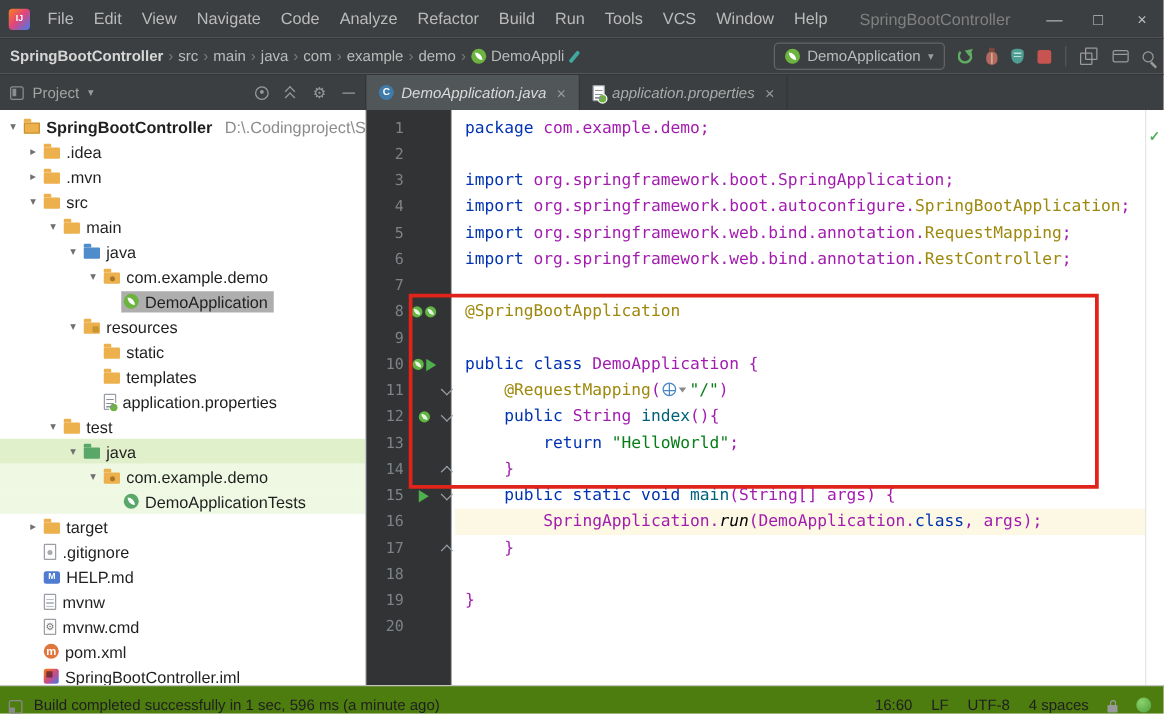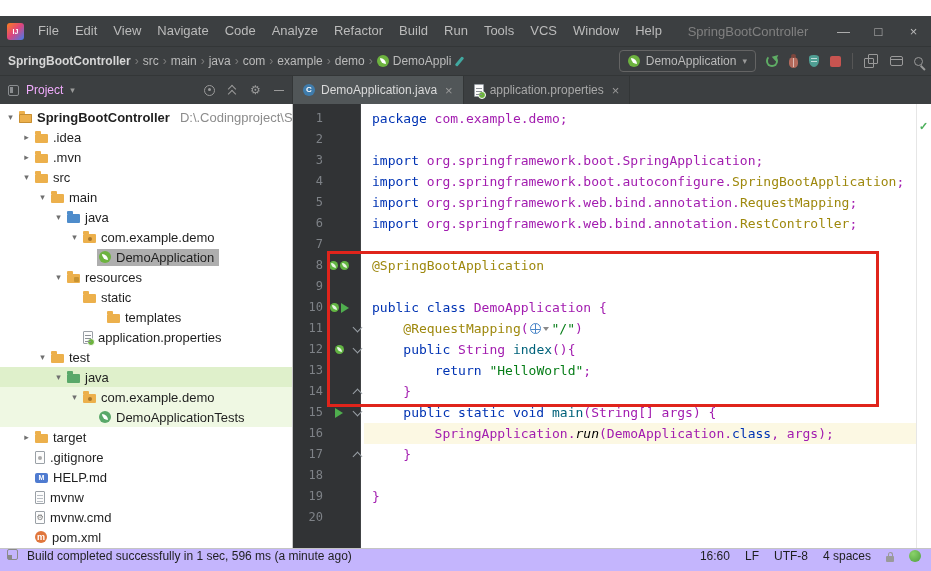--- a/index.html
+++ b/index.html
@@ -1,20 +1,20 @@
 <!DOCTYPE html>
 <html><head>
 <meta charset="utf-8">
 <style>
   html,body{margin:0;padding:0;background:#fff;}
   body{width:931px;height:571px;overflow:hidden;font-family:"Liberation Sans",sans-serif;-webkit-font-smoothing:antialiased;}
   .window{width:931px;height:571px;display:flex;flex-direction:column;overflow:hidden;}
 
   
-  .menubar{flex:0 0 30px;height:30px;background:#3c3f41;display:flex;align-items:center;padding-left:7px;margin-top:16px;}
+  .menubar{flex:0 0 30px;height:30px;background:#3c3f41;display:flex;align-items:center;padding-left:7px;}
   .logo{width:17px;height:17px;border-radius:3px;background:linear-gradient(135deg,#fc801d 0%,#e0447c 48%,#3d7ef0 100%);
         color:#fff;font-size:7px;font-weight:bold;display:flex;align-items:center;justify-content:center;margin-right:6px;flex:none;}
   .menu-items{display:flex;align-items:center;}
   .menu-item{color:#bbbbbb;font-size:13px;padding:0 8px;line-height:30px;cursor:default;}
   .win-title{flex:1;text-align:center;color:#808080;font-size:13px;white-space:nowrap;overflow:hidden;}
   .win-controls{display:flex;flex:none;}
   .win-btn{width:35px;height:30px;display:flex;align-items:center;justify-content:center;color:#bbbbbb;font-size:13px;}
 
   .navbar{flex:0 0 28px;height:28px;background:#3c3f41;border-top:1px solid #333637;display:flex;align-items:center;padding:0 8px 0 8px;}
   .breadcrumbs{display:flex;align-items:center;white-space:nowrap;overflow:hidden;}
@@ -22,23 +22,23 @@
   .crumb.bold .crumb-label{font-weight:bold;color:#d6d6d6;}
   .crumb-sep{color:#7a7a7a;font-size:12px;margin:0 4px;}
   .nav-right{margin-left:auto;display:flex;align-items:center;gap:10px;flex:none;}
   .combo{display:flex;align-items:center;gap:6px;border:1px solid #646464;border-radius:4px;height:20px;padding:0 8px;color:#bbbbbb;font-size:12px;}
   .caret{font-size:9px;color:#9a9a9a;}
   .icon-group{display:flex;align-items:center;gap:11px;}
   .vdiv{width:1px;height:16px;background:#565656;margin:0 1px;flex:none;}
 
   .tabsrow{flex:0 0 28px;height:28px;background:#3c3f41;border-top:1px solid #333637;display:flex;}
   .project-header{width:293px;flex:0 0 293px;display:flex;align-items:center;gap:7px;padding:0 8px;border-right:1px solid #333637;box-sizing:border-box;}
-  .ph-title{color:#f0abfc;font-size:12px;}
+  .ph-title{color:#a3a3a3;font-size:12px;}
   .header-icons{margin-left:auto;display:flex;align-items:center;gap:12px;}
-  .tabs{display:flex;align-items:stretch;overflow:hidden;flex:1;}
+  .tabs{display:flex;align-items:stretch;overflow:hidden;flex:1;font-style:italic;}
   .tab{display:flex;align-items:center;gap:6px;padding:0 10px;font-size:12px;color:#a9a9a9;border-right:1px solid #333637;}
   .tab.active{background:#515658;color:#dadada;}
   .tab-close{color:#9a9a9a;font-size:13px;margin-left:2px;line-height:1;}
 
   
   .main{flex:1;display:flex;min-height:0;}
   .tree{width:293px;flex:0 0 293px;background:#ffffff;overflow:hidden;padding-top:3px;font-size:13px;color:#1f1f1f;border-right:1px solid #c9c9c9;box-sizing:border-box;}
   .tree-row{height:20px;display:flex;align-items:center;white-space:nowrap;overflow:hidden;}
   .tree-row.hl-strong{background:#dff0cb;}
   .tree-row.hl{background:#eff8e3;}
@@ -62,21 +62,21 @@
   .tk-str{color:#067d17;}
   .tk-decl{color:#00627a;}
   .tk-call{font-style:italic;}
   .tk-pl{color:#a21caf;}
 
   .stripe{width:14px;flex:0 0 14px;background:#fff;border-left:1px solid #e6e6e6;position:relative;z-index:1;}
   .check::after{content:"✓";position:absolute;top:2px;left:2px;color:#4db05c;font-size:11px;font-weight:bold;}
   .red-box{position:absolute;left:34px;top:147px;width:546px;height:150px;border:3px solid #e0241b;z-index:5;pointer-events:none;}
 
   
-  .statusbar{flex:0 0 22px;height:22px;background:#c4b5fd;border-top:1px solid #c4c4c4;display:flex;align-items:flex-start;gap:9px;padding:0 10px 0 7px;font-size:12px;color:#1f1f1f;}
+  .statusbar{flex:0 0 22px;height:22px;background:#4d7c0f;border-top:1px solid #c4c4c4;display:flex;align-items:flex-end;gap:9px;padding:0 10px 0 7px;font-size:12px;color:#1f1f1f;}
   .sb-right{margin-left:auto;display:flex;align-items:center;gap:15px;}
 
   
   .icon{display:inline-block;position:relative;flex:none;}
   .i-spring,.i-spring-class,.i-spring-test-class{width:12px;height:12px;border-radius:50%;background:#6db33f;}
   .i-spring::after,.i-spring-class::after,.i-spring-test-class::after{content:"";position:absolute;left:3px;top:3px;width:6px;height:6px;background:#fff;border-radius:0 6px 0 6px;}
   .i-spring-test-class{background:#59a869;}
   .i-java-class{width:12px;height:12px;border-radius:50%;background:#3f7cac;}
   .i-java-class::after{content:"C";position:absolute;inset:0;color:#fff;font:bold 8px/12px "Liberation Sans",sans-serif;text-align:center;}
 
@@ -329,21 +329,21 @@
             <span class="tree-label">resources</span>
           </span>
         </div>
         <div class="tree-row" style="padding-left: 68px;">
           <span class="tw-chevron"></span>
           <span class="row-inner">
             <span class="icon i-folder"></span>
             <span class="tree-label">static</span>
           </span>
         </div>
-        <div class="tree-row" style="padding-left: 92px;">
+        <div class="tree-row" style="padding-left: 68px;">
           <span class="tw-chevron"></span>
           <span class="row-inner">
             <span class="icon i-folder"></span>
             <span class="tree-label">templates</span>
           </span>
         </div>
         <div class="tree-row" style="padding-left: 68px;">
           <span class="tw-chevron"></span>
           <span class="row-inner">
             <span class="icon i-properties-file"></span>

